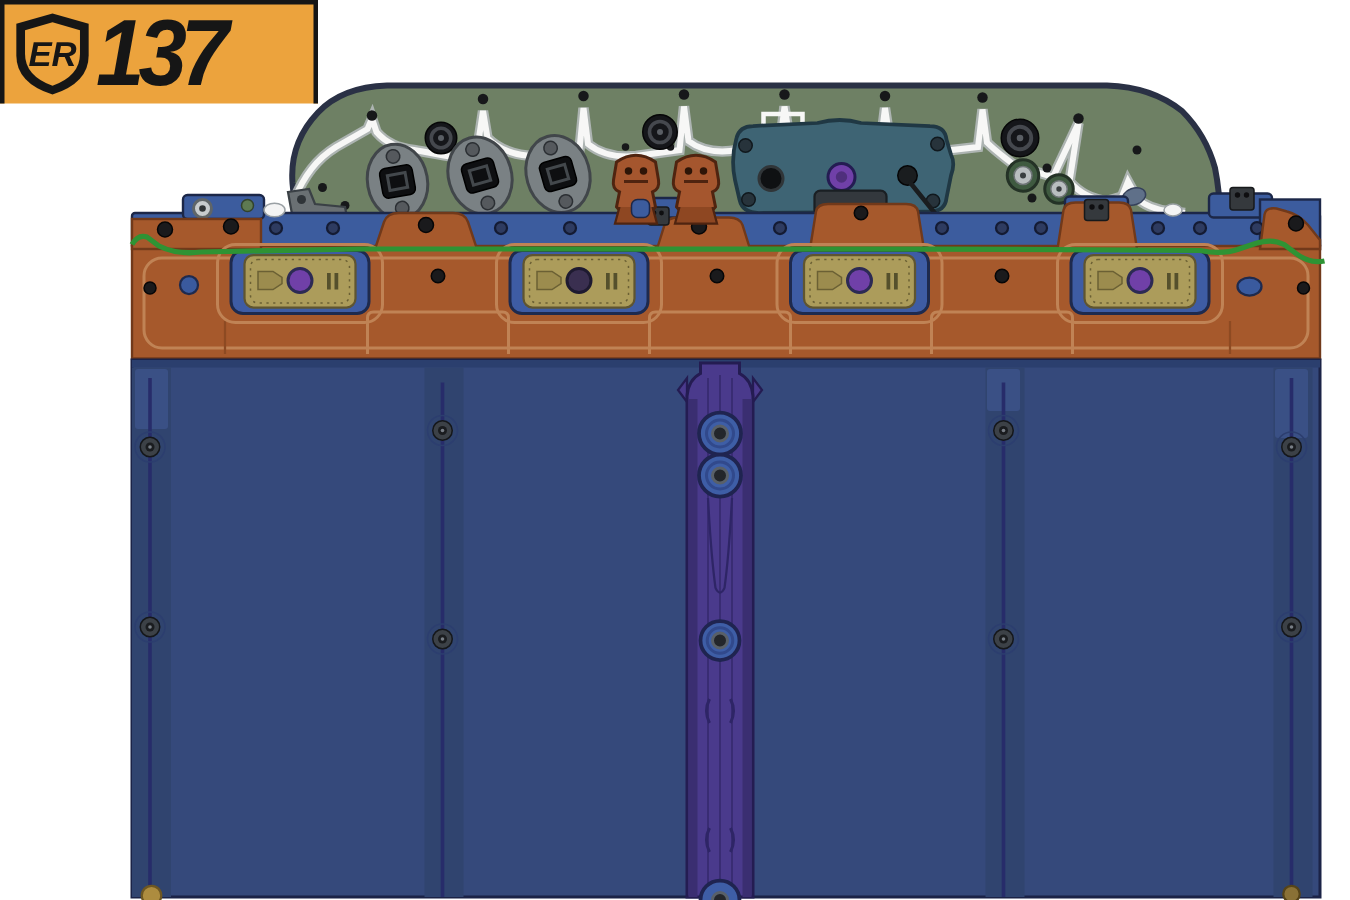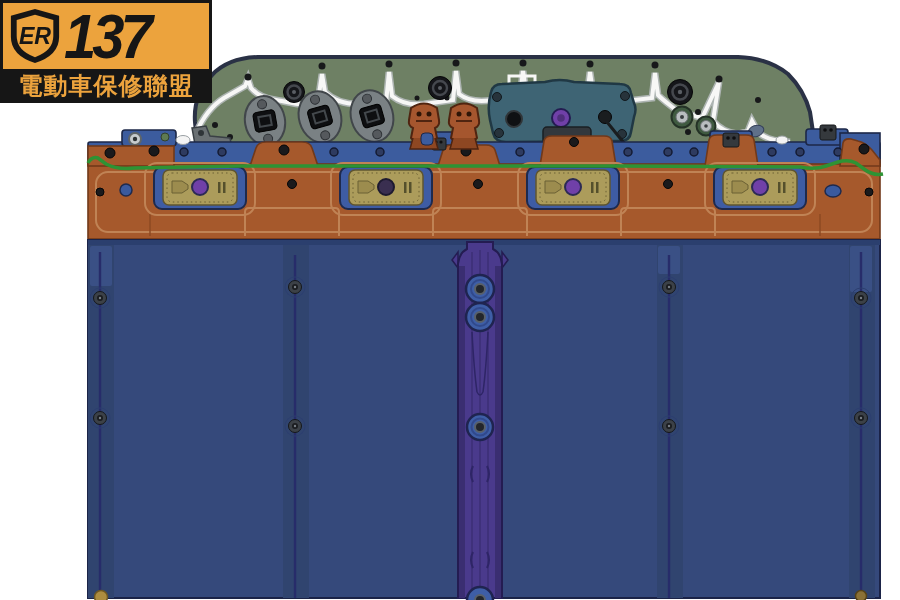--- a/index.html
+++ b/index.html
@@ -43,21 +43,20 @@
 
   <div class="logo">
     <div class="logo-top">
       <svg width="54" height="58" viewBox="0 0 56 58">
         <path d="M28,1 L53,8 L53,30 Q53,49 28,57 Q3,49 3,30 L3,8 Z" fill="var(--c-logo_black)"></path>
         <path d="M28,7 L47,12.5 L47,29 Q47,44 28,51 Q9,44 9,29 L9,12.5 Z" fill="var(--c-logo_yellow)"></path>
         <text x="28" y="37" text-anchor="middle" font-size="24" font-weight="900" font-style="italic" fill="var(--c-logo_black)">ER</text>
       </svg>
       <span class="logo-number">137</span>
     </div>
-    <div class="logo-band">電動車保修聯盟</div>
   </div>
 
   <svg class="diagram" width="900" height="600" viewBox="0 0 900 600">
 
     <g>
       <path class="f-housing" d="M198,152 L195,122 Q193,95 212,75 Q228,58 258,57 L738,57
                Q768,58 788,74 Q804,90 810,112 Q814,132 813,152 Z"></path>
 
       <g>
         <path class="s-gask-sh" d="M196,133 C203,117 211,106 224,98 L245,86 L248,79 L251,88 C257,95 266,99 276,100

